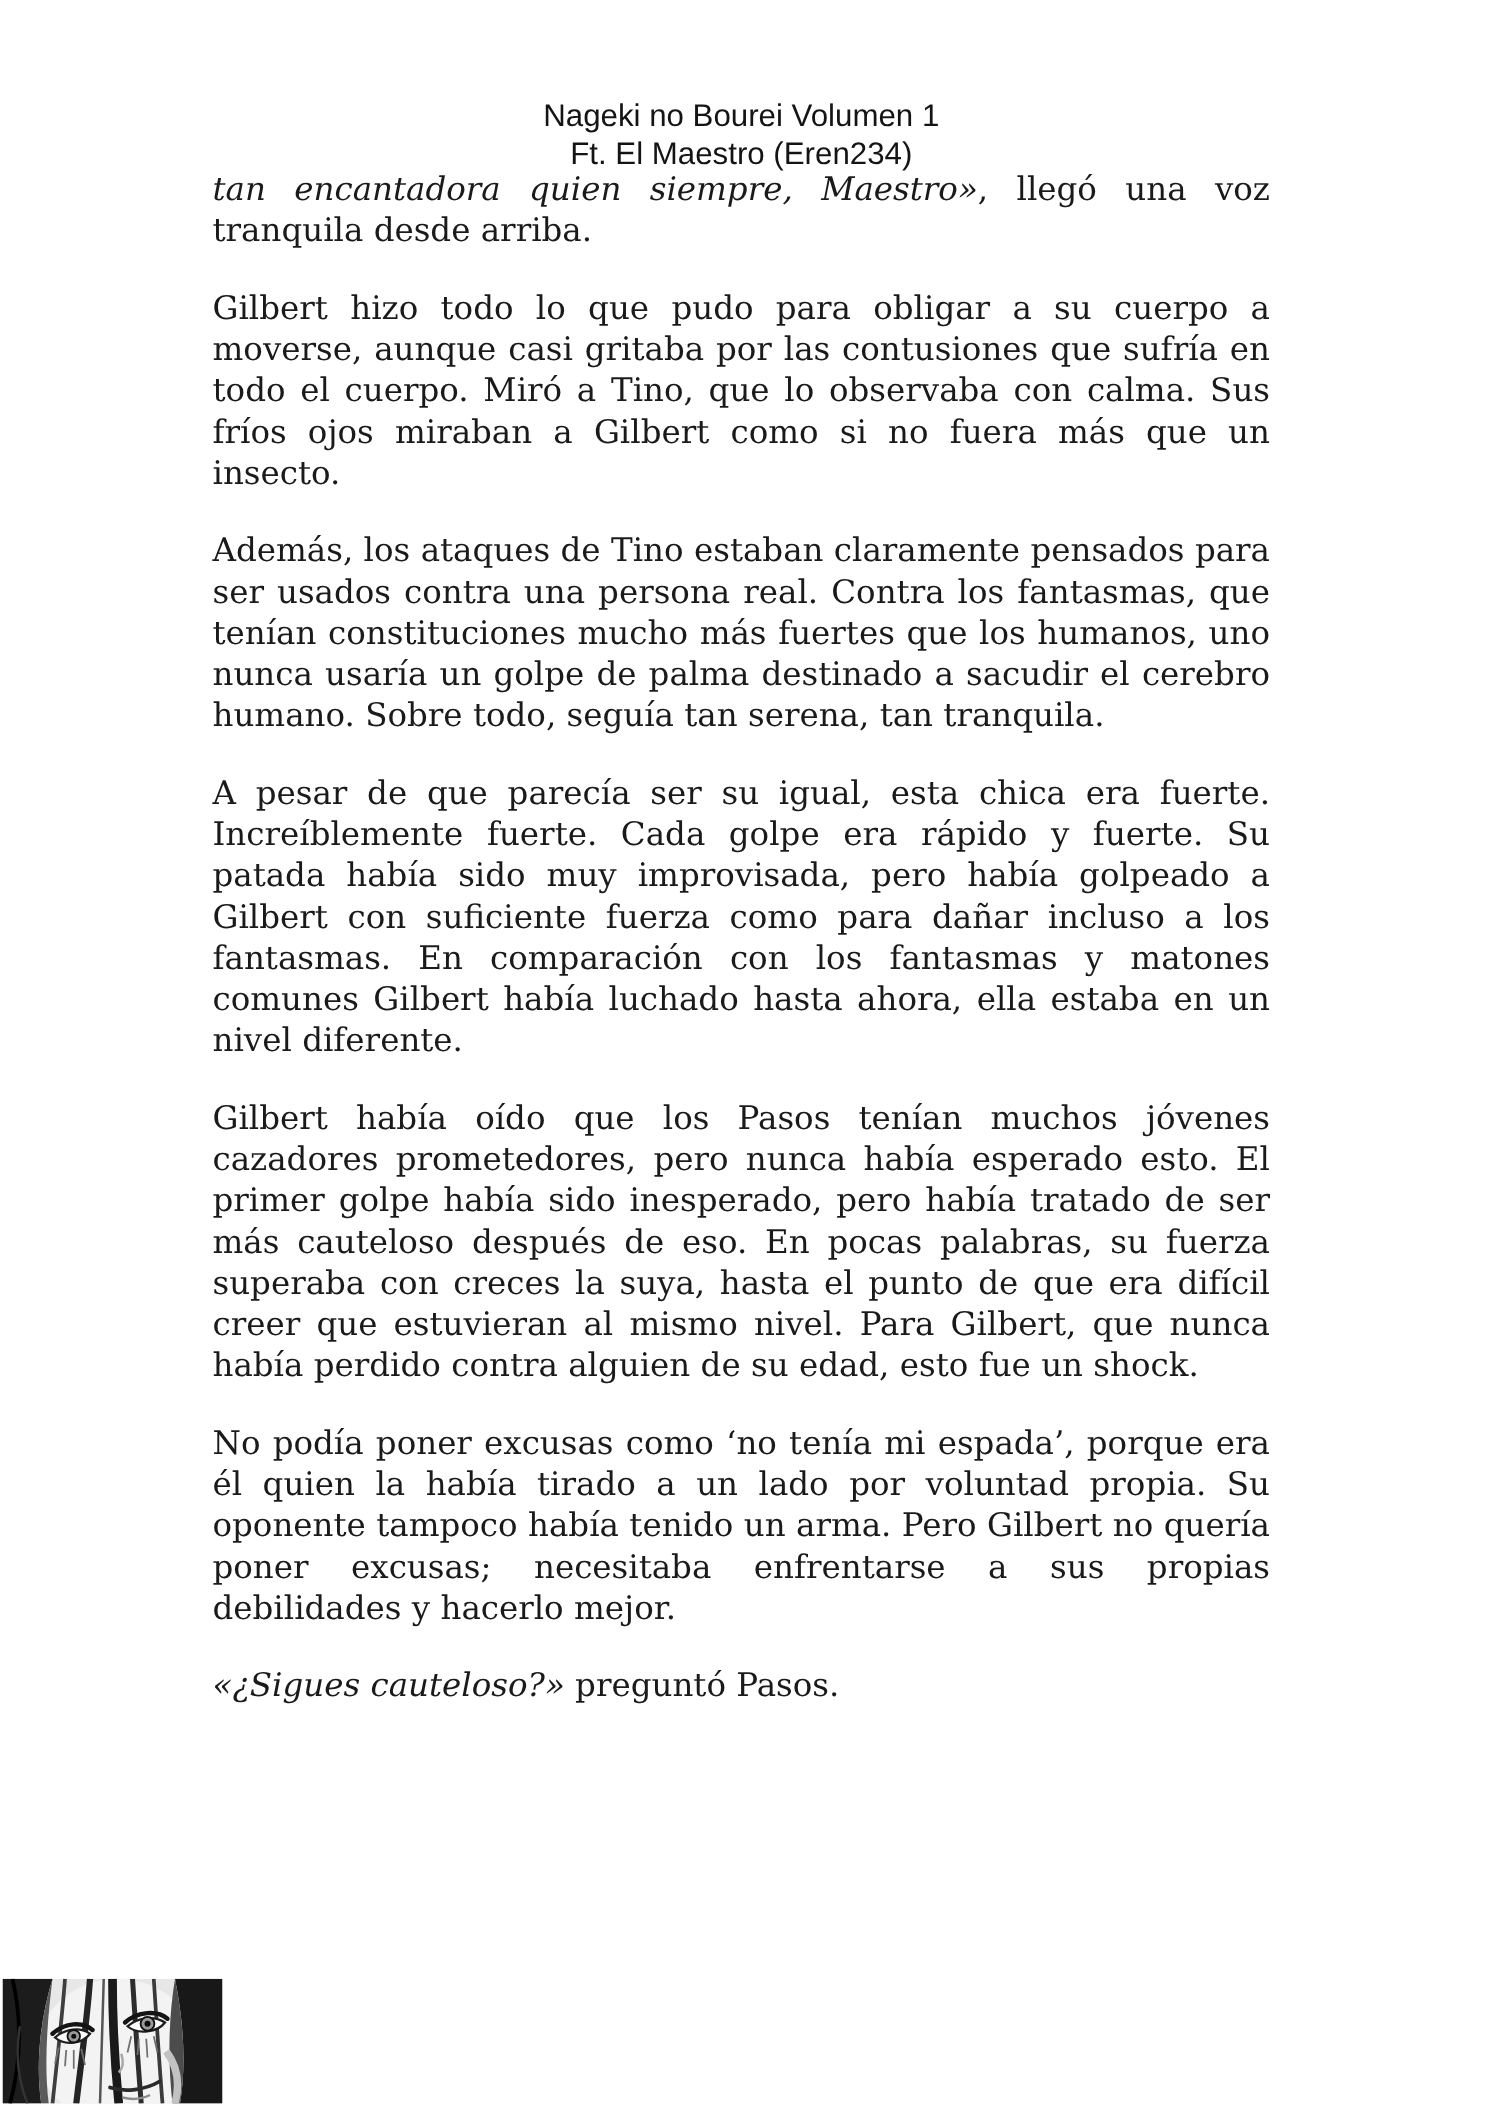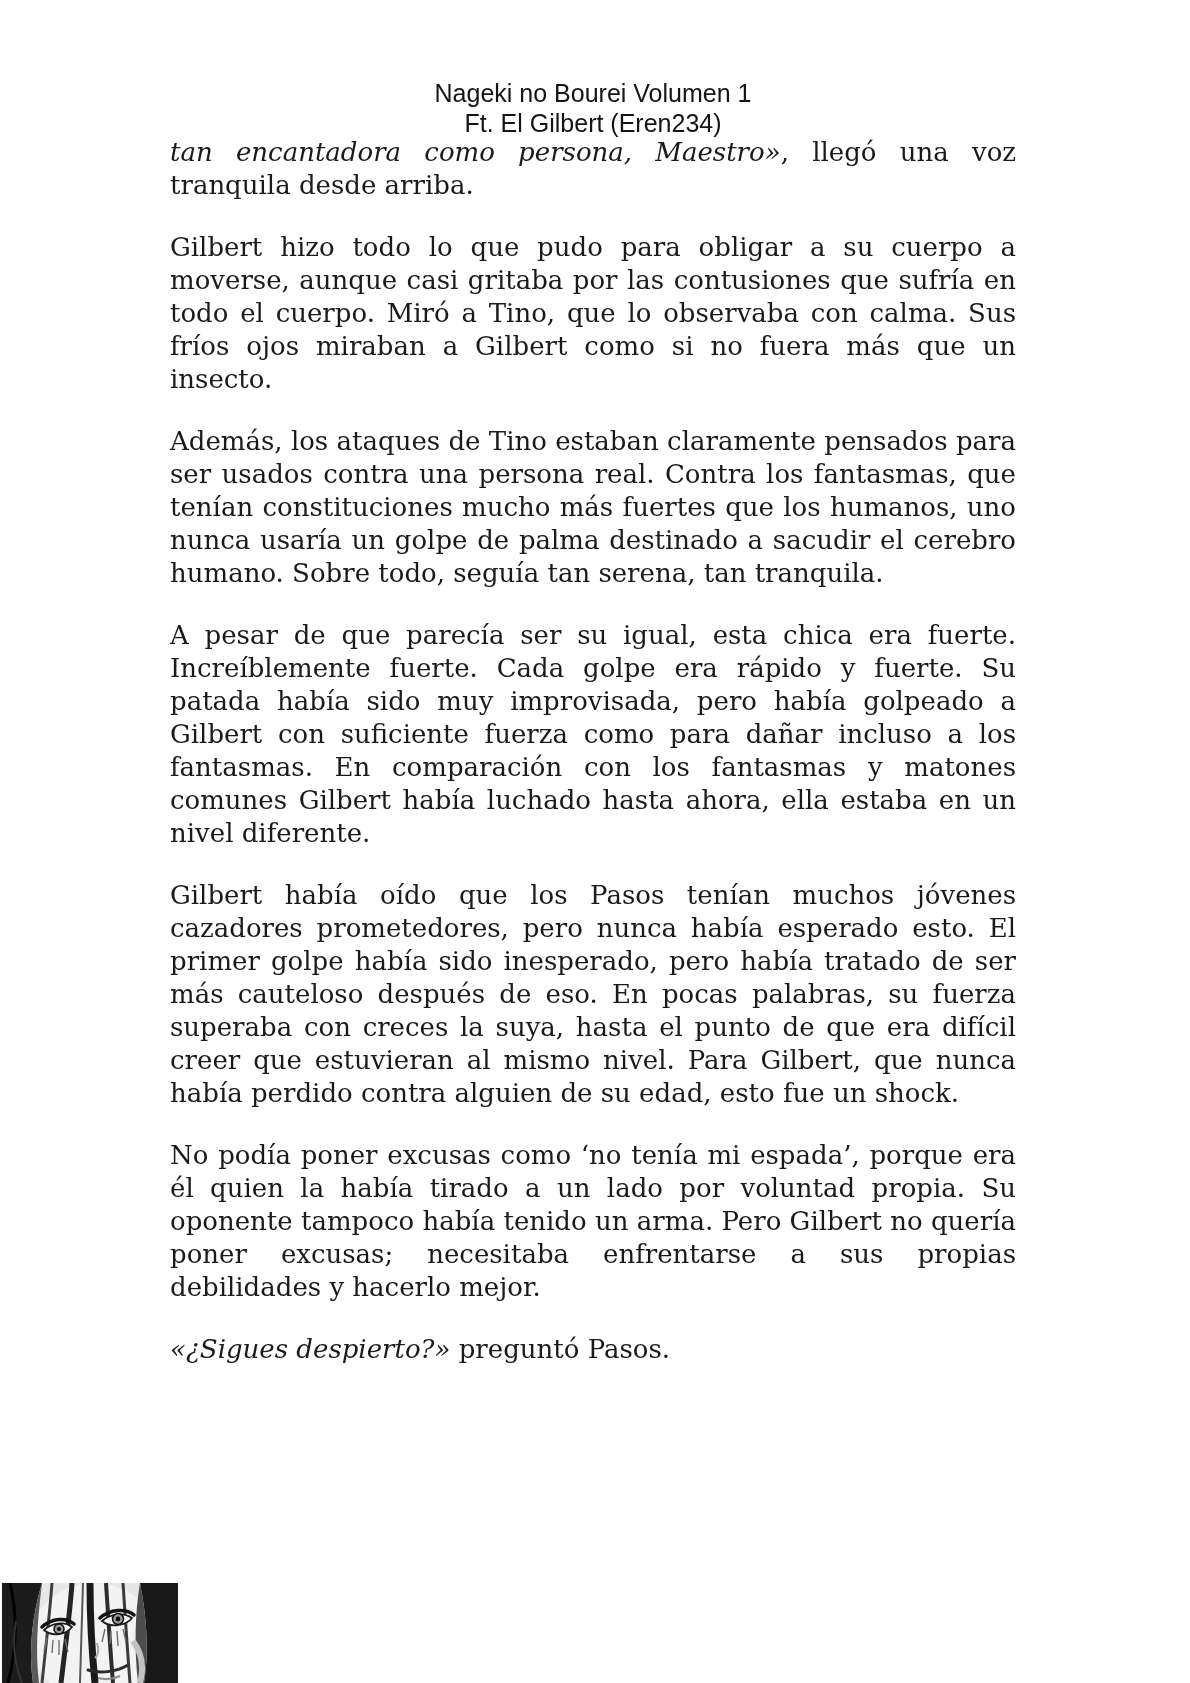--- a/index.html
+++ b/index.html
@@ -57,37 +57,37 @@
     height: 100%;
   }
 </style>
 </head>
 <body>
 
 <div class="page">
 
   <div class="doc-header">
     <div>Nageki no Bourei Volumen 1</div>
-    <div>Ft. El Gilbert (Eren234)</div>
+    <div>Ft. El Maestro (Eren234)</div>
   </div>
 
   <div class="doc-body">
-    <p><span class="seg-italic">tan encantadora como persona, Maestro»</span><span>, llegó una voz tranquila desde arriba.</span></p>
+    <p><span class="seg-italic">tan encantadora quien siempre, Maestro»</span><span>, llegó una voz tranquila desde arriba.</span></p>
 
     <p><span>Gilbert hizo todo lo que pudo para obligar a su cuerpo a moverse, aunque casi gritaba por las contusiones que sufría en todo el cuerpo. Miró a Tino, que lo observaba con calma. Sus fríos ojos miraban a Gilbert como si no fuera más que un insecto.</span></p>
 
     <p><span>Además, los ataques de Tino estaban claramente pensados para ser usados contra una persona real. Contra los fantasmas, que tenían constituciones mucho más fuertes que los humanos, uno nunca usaría un golpe de palma destinado a sacudir el cerebro humano. Sobre todo, seguía tan serena, tan tranquila.</span></p>
 
     <p><span>A pesar de que parecía ser su igual, esta chica era fuerte. Increíblemente fuerte. Cada golpe era rápido y fuerte. Su patada había sido muy improvisada, pero había golpeado a Gilbert con suficiente fuerza como para dañar incluso a los fantasmas. En comparación con los fantasmas y matones comunes Gilbert había luchado hasta ahora, ella estaba en un nivel diferente.</span></p>
 
     <p><span>Gilbert había oído que los Pasos tenían muchos jóvenes cazadores prometedores, pero nunca había esperado esto. El primer golpe había sido inesperado, pero había tratado de ser más cauteloso después de eso. En pocas palabras, su fuerza superaba con creces la suya, hasta el punto de que era difícil creer que estuvieran al mismo nivel. Para Gilbert, que nunca había perdido contra alguien de su edad, esto fue un shock.</span></p>
 
     <p><span>No podía poner excusas como ‘no tenía mi espada’, porque era él quien la había tirado a un lado por voluntad propia. Su oponente tampoco había tenido un arma. Pero Gilbert no quería poner excusas; necesitaba enfrentarse a sus propias debilidades y hacerlo mejor.</span></p>
 
-    <p><span class="seg-italic">«¿Sigues despierto?»</span><span> preguntó Pasos.</span></p>
+    <p><span class="seg-italic">«¿Sigues cauteloso?»</span><span> preguntó Pasos.</span></p>
 
   </div>
 
   <div class="footer-art">
     <svg viewBox="0 0 176 100" preserveAspectRatio="none">
 
       <rect x="0" y="0" width="176" height="100" fill="#e7e7e7"></rect>
       <ellipse cx="92" cy="58" rx="64" ry="58" fill="#f3f3f3"></ellipse>
 
       <path d="M0,0 L40,0 C31,30 26,65 31,100 L0,100 Z" fill="#1c1c1c"></path>

